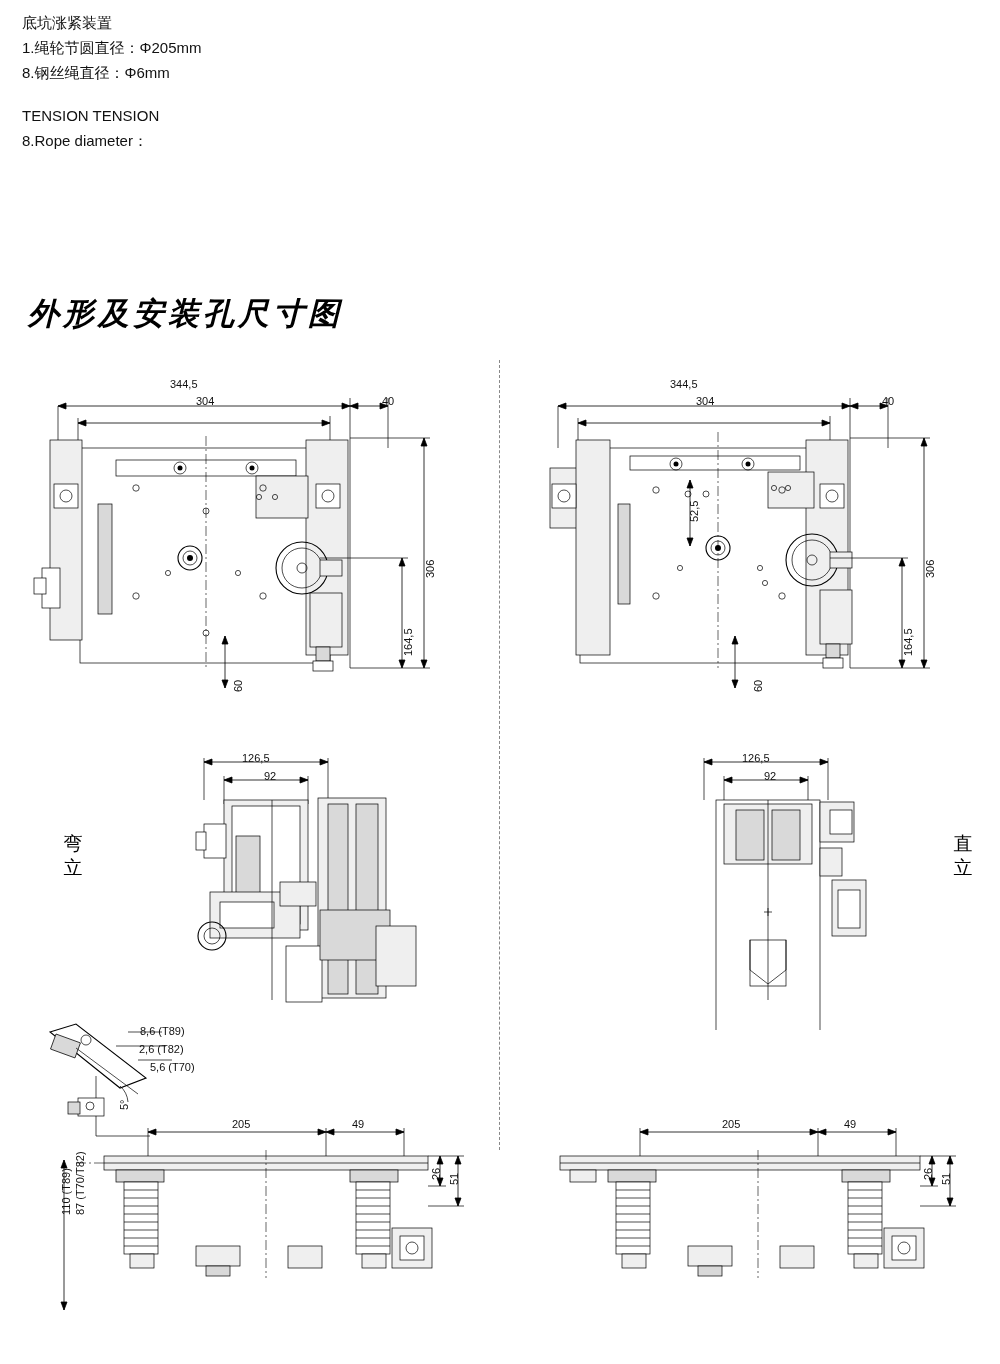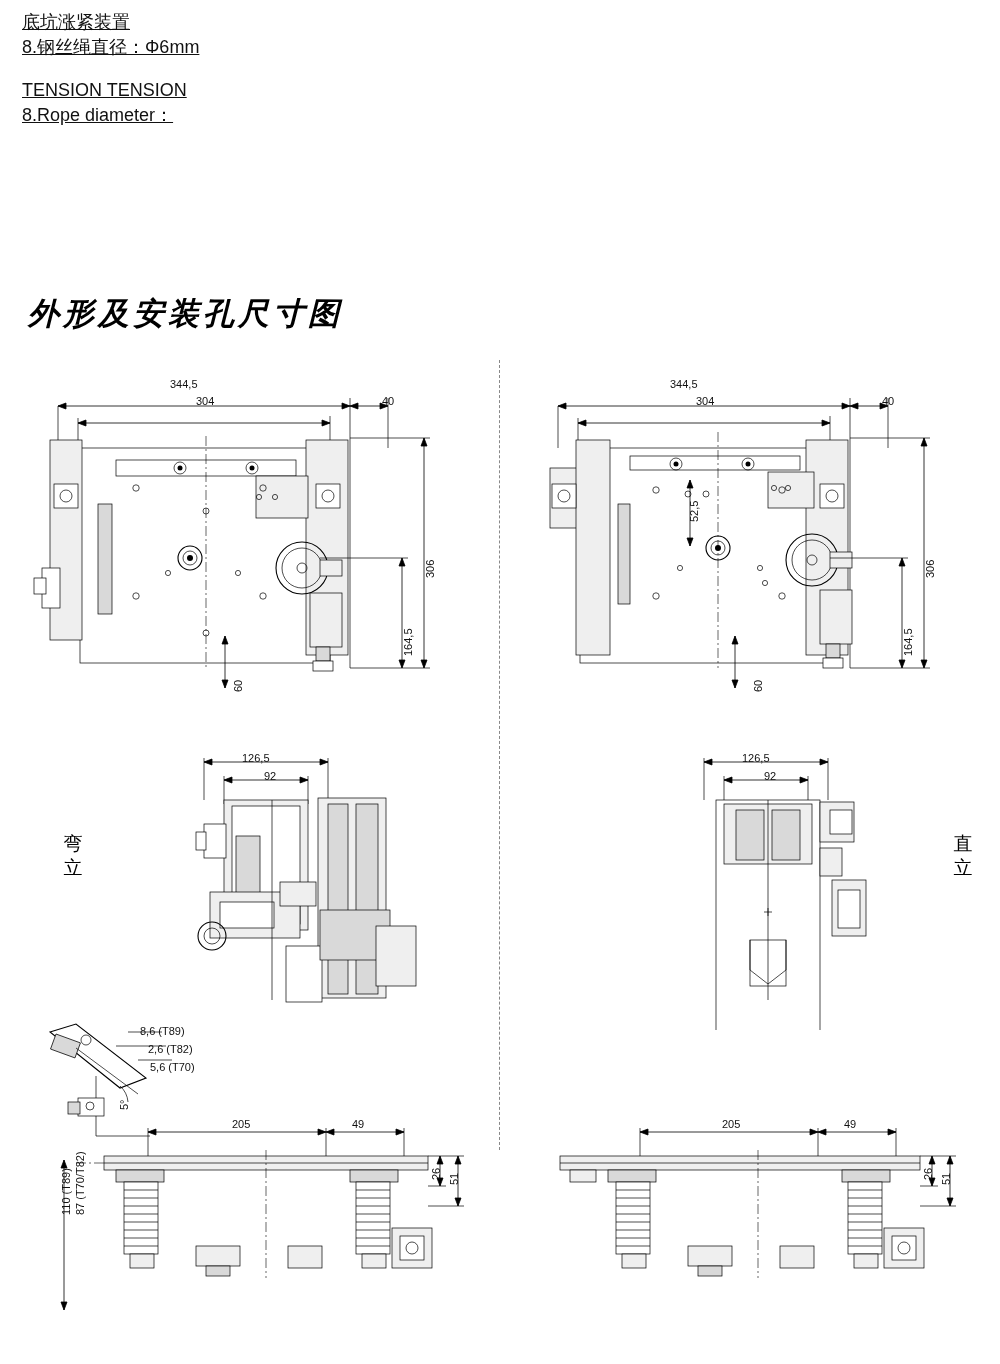--- a/index.html
+++ b/index.html
@@ -1,18 +1,18 @@
 <!DOCTYPE html>
 <html><head>
 <meta charset="utf-8">
 <style>
   html,body{margin:0;padding:0;background:#ffffff;}
   body{width:1000px;height:1364px;position:relative;font-family:"Liberation Sans",sans-serif;color:#000;overflow:hidden;}
   .spec{position:absolute;left:22px;top:10px;width:700px;}
-  .spec .line{font-size:18px;line-height:25px;color:#111;text-decoration:underline;}
+  .spec .line{font-size:15px;line-height:25px;color:#111;}
   .spec .gap{height:18px;}
   .title-cn{position:absolute;left:28px;top:293px;font-family:"Liberation Serif",serif;font-weight:bold;font-style:italic;font-size:31px;letter-spacing:4px;}
   .divider{position:absolute;left:499px;top:360px;width:1px;height:790px;border-left:1px dashed #888;}
   .panel{position:absolute;}
   .lbl{position:absolute;font-size:11px;color:#111;white-space:nowrap;}
   .lbl.v{transform:rotate(-90deg);transform-origin:left top;}
   .side-cn{position:absolute;font-size:19px;line-height:24px;width:22px;text-align:center;}
   svg{display:block;}
   .dimline{stroke:#000;stroke-width:.8;}
   .thin{stroke:#000;stroke-width:.7;fill:none;}
@@ -20,20 +20,21 @@
   .cl{stroke:#000;stroke-width:.6;fill:none;stroke-dasharray:10 3 2 3;}
   .fillg{fill:#d9d9d9;stroke:#000;stroke-width:.7;}
   .fille{fill:#efefef;stroke:#000;stroke-width:.7;}
   .fillw{fill:#fff;stroke:#000;stroke-width:.7;}
 </style>
 </head>
 <body>
 
 <div class="spec">
   <div class="line">底坑涨紧装置</div>
+  <div class="line">1.绳轮节圆直径：Φ205mm</div>
   <div class="line">8.钢丝绳直径：Φ6mm</div>
   <div class="gap"></div>
   <div class="line">TENSION TENSION</div>
   <div class="line">8.Rope diameter：</div>
 </div>
 
 <div class="title-cn">外形及安装孔尺寸图</div>
 
 <div class="divider"></div>
 
@@ -363,21 +364,21 @@
   <line class="thin" x1="408" y1="146" x2="444" y2="146"></line>
   <line class="thin" x1="408" y1="176" x2="426" y2="176"></line>
   <line class="thin" x1="408" y1="196" x2="444" y2="196"></line>
 
   <line class="dimline" x1="44" y1="150" x2="44" y2="300"></line>
   <path class="dimline" d="M44,150 l-3,8 l6,0 z" fill="#000"></path>
   <path class="dimline" d="M44,300 l-3,-8 l6,0 z" fill="#000"></path>
 </svg>
 </div>
 <div class="lbl" style="left:140px;top:1025px;">8,6 (T89)</div>
-<div class="lbl" style="left:148px;top:1043px;">2,6 (T82)</div>
+<div class="lbl" style="left:139px;top:1043px;">2,6 (T82)</div>
 <div class="lbl" style="left:150px;top:1061px;">5,6 (T70)</div>
 <div class="lbl v" style="left:118px;top:1110px;">5°</div>
 <div class="lbl" style="left:232px;top:1118px;">205</div>
 <div class="lbl" style="left:352px;top:1118px;">49</div>
 <div class="lbl v" style="left:430px;top:1180px;">26</div>
 <div class="lbl v" style="left:448px;top:1185px;">51</div>
 <div class="lbl v" style="left:60px;top:1215px;">110 (T89)</div>
 <div class="lbl v" style="left:74px;top:1215px;">87 (T70/T82)</div>
 
 <div class="panel" style="left:530px;top:1010px;width:450px;height:330px;">

